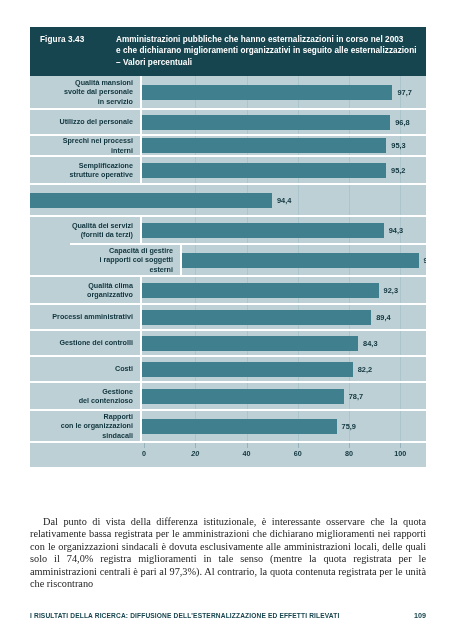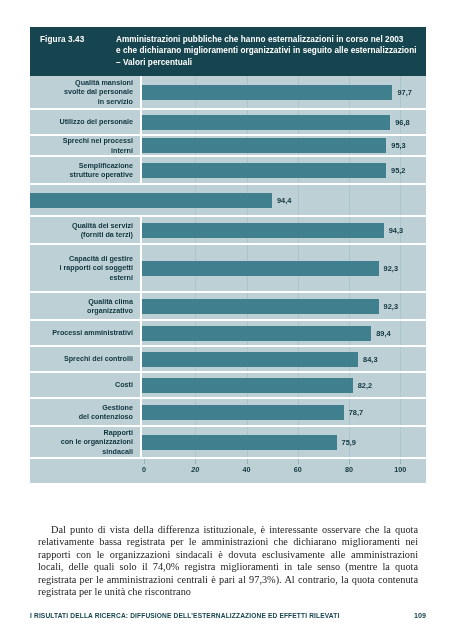--- a/index.html
+++ b/index.html
@@ -82,21 +82,21 @@
     transform:translateX(-50%);white-space:nowrap;
   }
 
   
   .body-text{
     position:absolute;left:30px;top:516px;width:396px;
     font-family:"Liberation Serif",serif;
     font-size:10.3px;line-height:12.45px;color:#1d1d1d;
     text-align:justify;
   }
-  .body-text p{margin:8px;}
+  .body-text p{margin:0;}
   .body-text p.indent{text-indent:13px;}
 
   
   .footer{
     position:absolute;left:30px;top:611px;width:396px;
     display:flex;align-items:center;justify-content:space-between;
     border-top:0;
   }
   .footer-text{
     font-size:6.6px;font-weight:bold;letter-spacing:.15px;color:#17454f;
@@ -181,21 +181,21 @@
             <div class="row" style="height: 28px;">
               <div class="row-label">
                 <div>Qualità dei servizi</div>
                 <div>(forniti da terzi)</div>
               </div>
               <div class="row-plot">
                 <div class="bar" style="width: 241.751px; background: rgb(64, 127, 142);"></div>
                 <div class="bar-value">94,3</div>
               </div>
             </div>
-            <div class="row" style="height: 48px;">
+            <div class="row" style="height: 32px; margin-left: 40px;">
               <div class="row-label">
                 <div>Capacità di gestire</div>
                 <div>i rapporti coi soggetti</div>
                 <div>esterni</div>
               </div>
               <div class="row-plot">
                 <div class="bar" style="width: 236.624px; background: rgb(64, 127, 142);"></div>
                 <div class="bar-value">92,3</div>
               </div>
             </div>
@@ -213,21 +213,21 @@
               <div class="row-label">
                 <div>Processi amministrativi</div>
               </div>
               <div class="row-plot">
                 <div class="bar" style="width: 229.189px; background: rgb(64, 127, 142);"></div>
                 <div class="bar-value">89,4</div>
               </div>
             </div>
             <div class="row" style="height: 26px;">
               <div class="row-label">
-                <div>Sprechi dei controlli</div>
+                <div>Gestione dei controlli</div>
               </div>
               <div class="row-plot">
                 <div class="bar" style="width: 216.115px; background: rgb(64, 127, 142);"></div>
                 <div class="bar-value">84,3</div>
               </div>
             </div>
             <div class="row" style="height: 26px;">
               <div class="row-label">
                 <div>Costi</div>
               </div>

